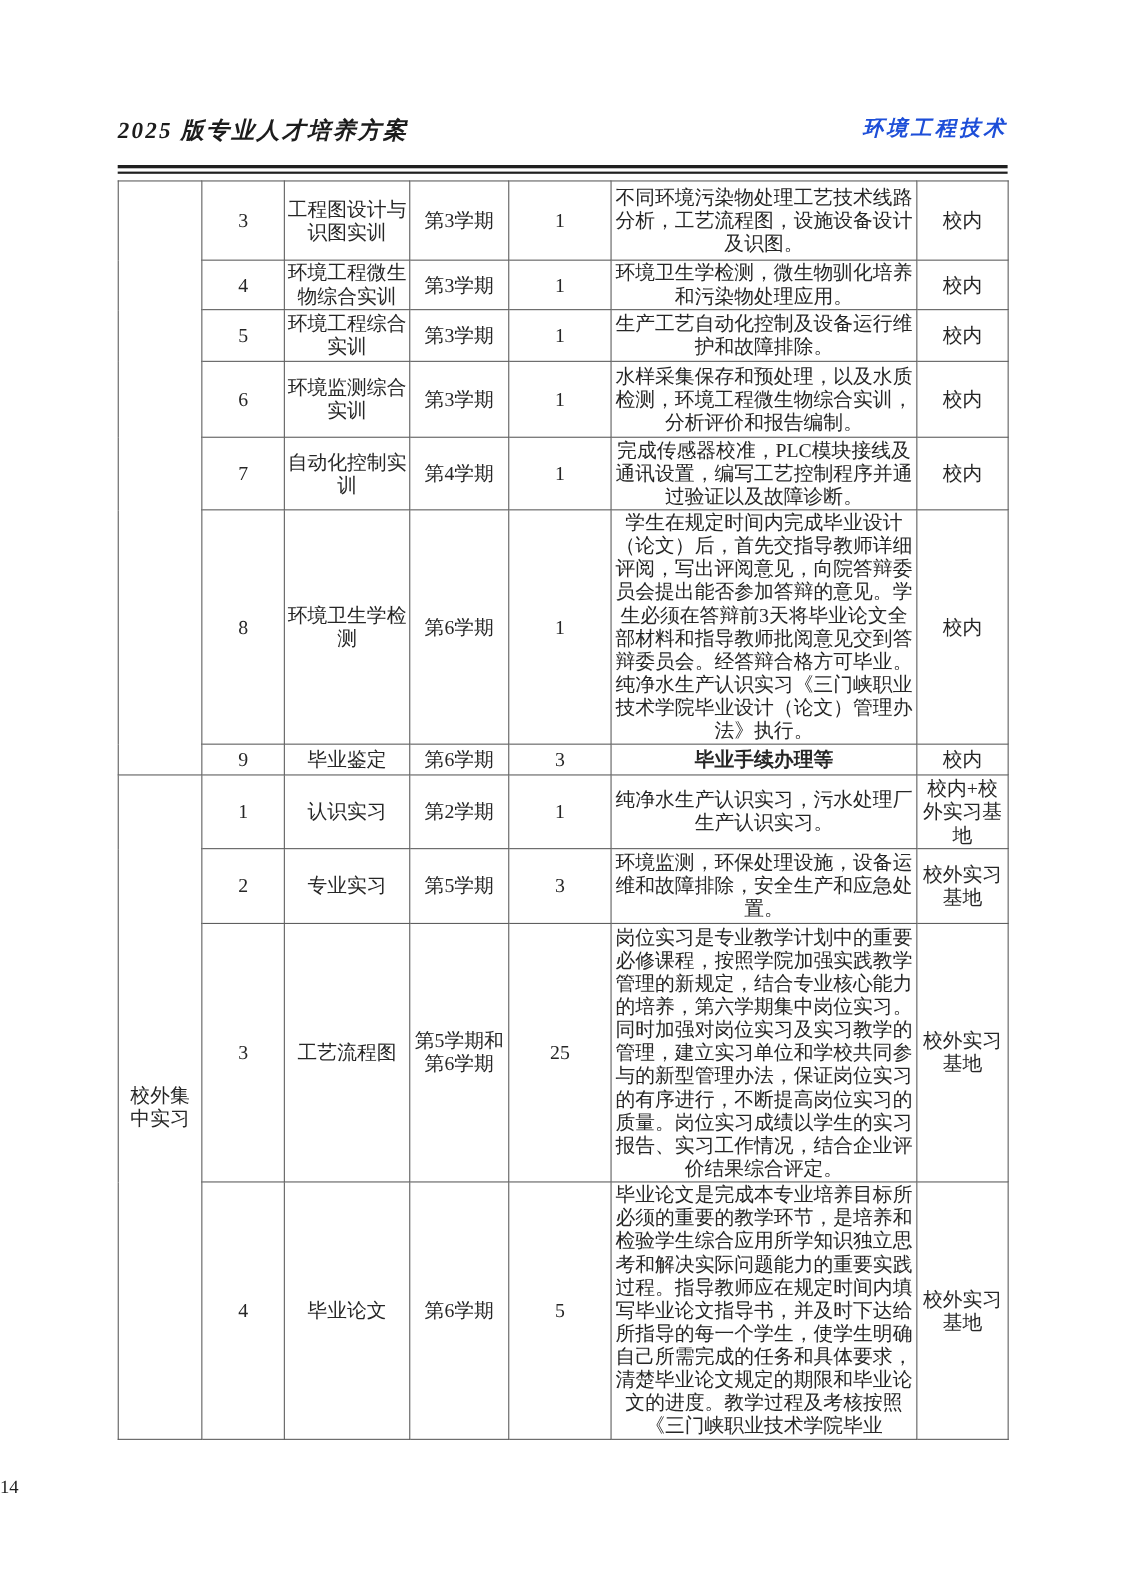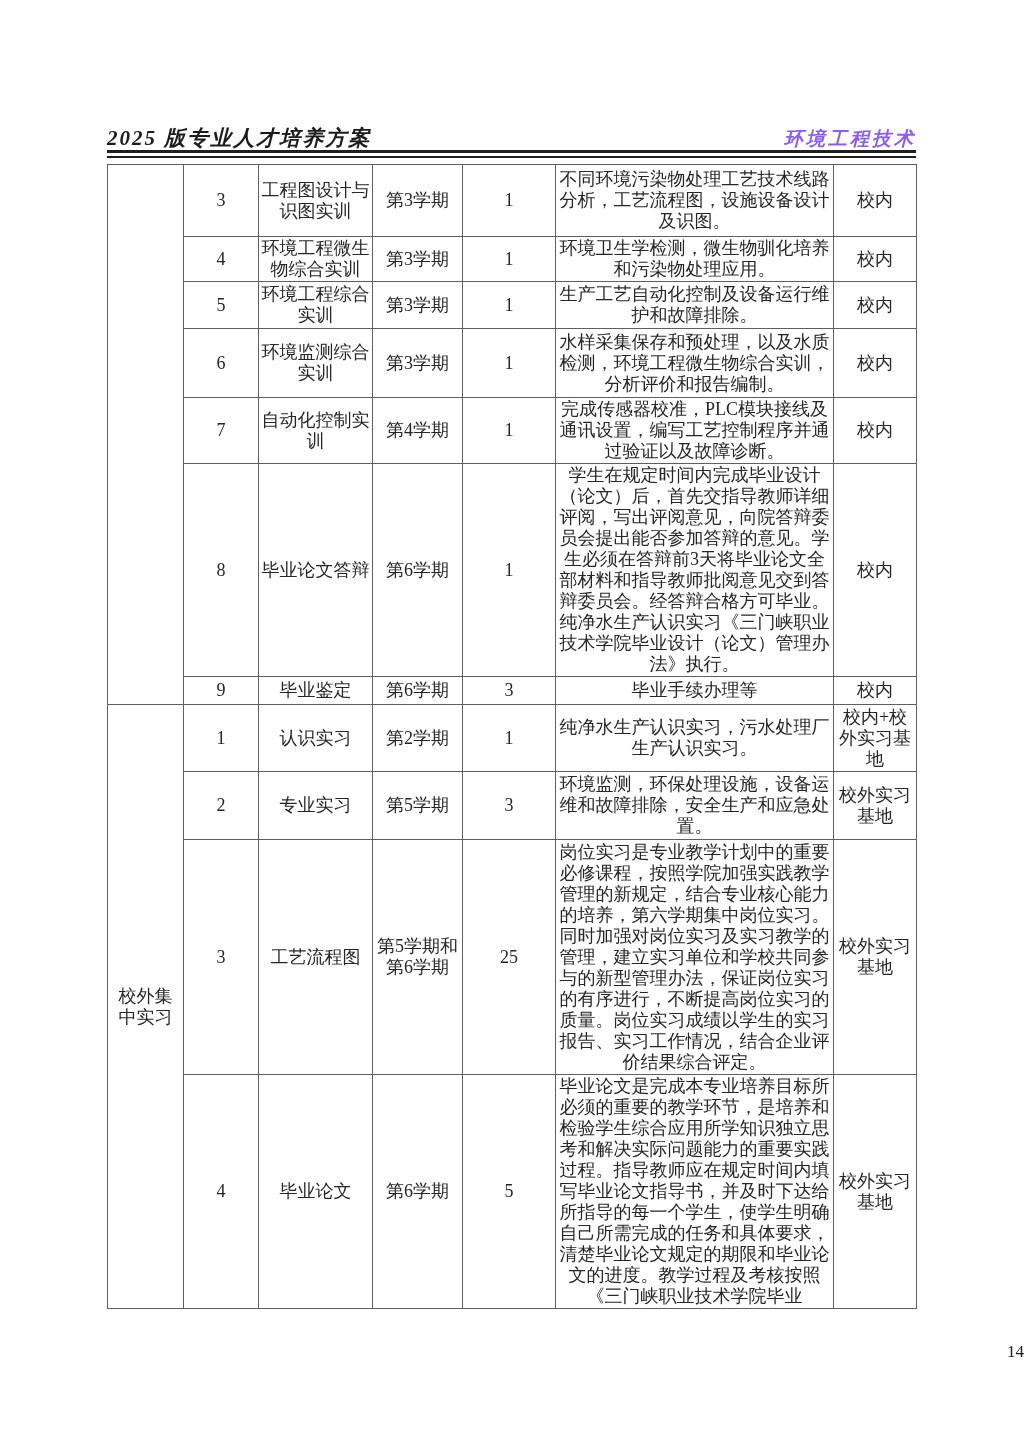--- a/index.html
+++ b/index.html
@@ -6,30 +6,30 @@
   .page{
     position:relative;
     width:1024px;height:1448px;
     background:#ffffff;
     font-family:"Liberation Serif","DejaVu Serif",serif;
     color:#262626;
     overflow:hidden;
   }
   
   .header{
-    position:absolute;left:107px;top:124px;width:809px;
-    display:flex;justify-content:space-between;align-items:flex-end;
+    position:absolute;left:107px;top:104px;width:809px;
+    display:flex;justify-content:space-between;align-items:flex-start;
   }
   .header .h-left{
     font-size:21px;font-weight:bold;font-style:italic;
     letter-spacing:2px;color:#1c1c1c;
   }
   .header .h-right{
     font-size:19px;font-weight:bold;font-style:italic;
-    letter-spacing:3px;color:#8b5cf6;
+    letter-spacing:3px;color:#1d4ed8;
   }
   .header-rule{
     position:absolute;left:107px;top:150px;width:809px;height:3px;
     border-top:3px solid #1f1f1f;
     border-bottom:2px solid #1f1f1f;
   }
   
   table.plan{
     position:absolute;left:107px;top:164px;
     width:809px;
@@ -42,31 +42,31 @@
     padding:1px 2px;
     color:#262626;
     word-break:break-all;
     overflow:hidden;
   }
   td.c-group{padding:0 6px;}
   td.c-desc{
     text-align:justify;
     padding:1px 4px;
   }
-  td.c-desc-center{text-align:center;padding:1px 4px;}
+  td.c-desc-center{text-align:center;padding:1px 4px;font-weight:bold;}
   td.c-loc{padding:1px 3px;}
   
   tr.h72{height:72px;}  tr.h45{height:45px;}  tr.h47{height:47px;}
   tr.h69{height:69px;}  tr.h65{height:65px;}  tr.h208{height:208px;}
   tr.h28{height:28px;}  tr.h67{height:67px;}  tr.h68{height:68px;}
   tr.h235{height:235px;} tr.h229{height:229px;}
   
   .footer{
     position:absolute;left:0;top:1342px;width:100%;
-    text-align:right;font-size:17px;color:#1c1c1c;
+    text-align:left;font-size:17px;color:#1c1c1c;
   }
 </style>
 </head>
 <body>
 
 <div class="page">
 
   <div class="header">
     <span class="h-left">2025 版专业人才培养方案</span>
     <span class="h-right">环境工程技术</span>
@@ -121,21 +121,21 @@
       <tr class="h65">
         <td class="c-no">7</td>
         <td class="c-name">自动化控制实训</td>
         <td class="c-sem">第4学期</td>
         <td class="c-credit">1</td>
         <td class="c-desc">完成传感器校准，PLC模块接线及通讯设置，编写工艺控制程序并通过验证以及故障诊断。</td>
         <td class="c-loc">校内</td>
       </tr>
       <tr class="h208">
         <td class="c-no">8</td>
-        <td class="c-name">毕业论文答辩</td>
+        <td class="c-name">环境卫生学检测</td>
         <td class="c-sem">第6学期</td>
         <td class="c-credit">1</td>
         <td class="c-desc">学生在规定时间内完成毕业设计（论文）后，首先交指导教师详细评阅，写出评阅意见，向院答辩委员会提出能否参加答辩的意见。学生必须在答辩前3天将毕业论文全部材料和指导教师批阅意见交到答辩委员会。经答辩合格方可毕业。纯净水生产认识实习《三门峡职业技术学院毕业设计（论文）管理办法》执行。</td>
         <td class="c-loc">校内</td>
       </tr>
       <tr class="h28">
         <td class="c-no">9</td>
         <td class="c-name">毕业鉴定</td>
         <td class="c-sem">第6学期</td>
         <td class="c-credit">3</td>

